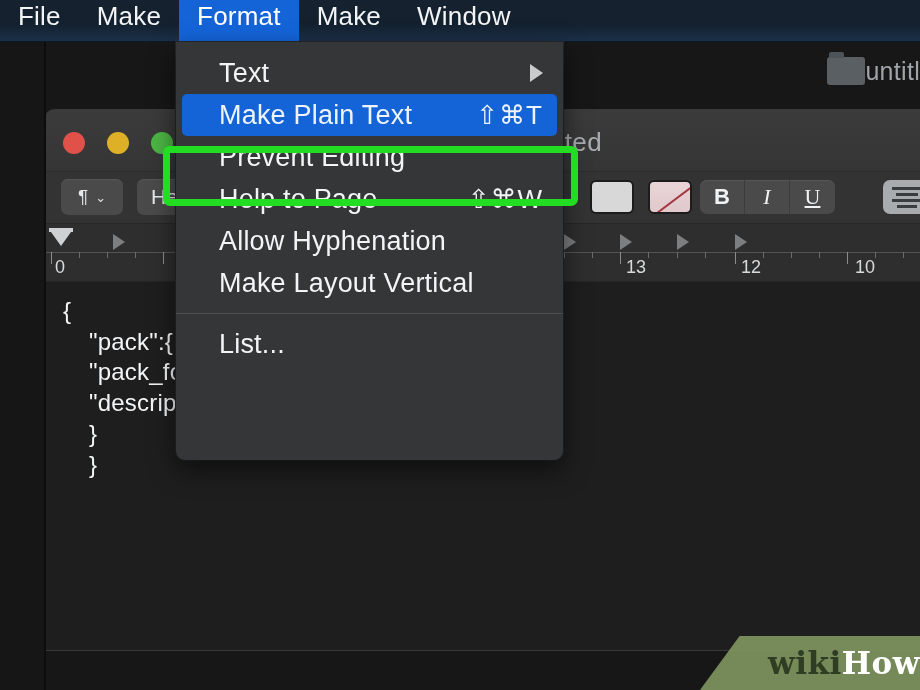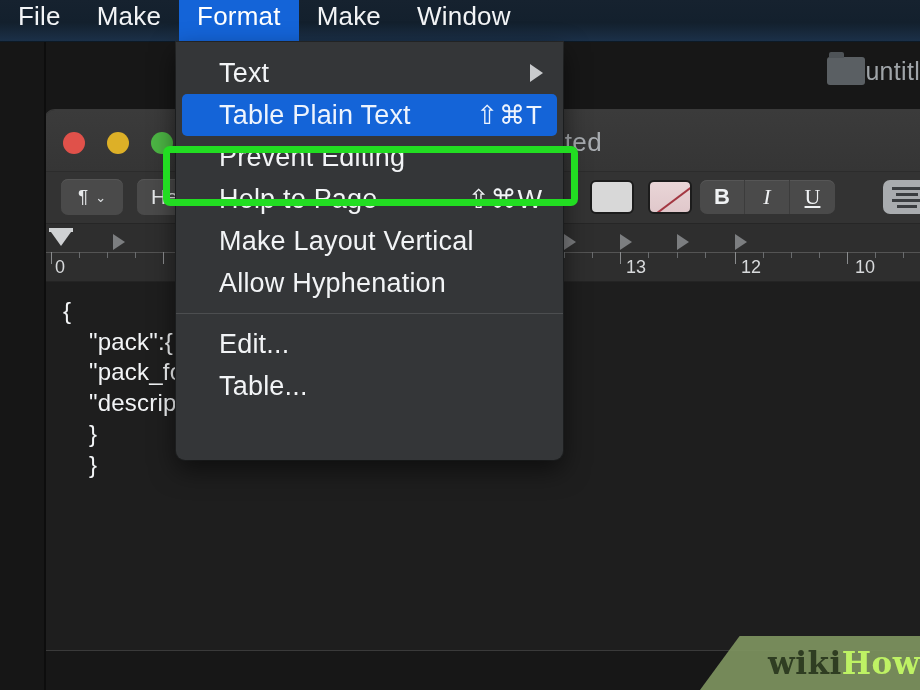--- a/index.html
+++ b/index.html
@@ -249,21 +249,21 @@
   }
   #wh-text {
     position:absolute; inset:0;
     display:flex; align-items:center; justify-content:center;
     font-family:"DejaVu Serif", serif;
     font-size:31px; font-weight:bold;
     letter-spacing:.5px;
     padding-left:26px;
   }
   #wh-a { color:#2f3d22;margin-left:42px; }
-  #wh-b { color:#bef264; }
+  #wh-b { color:#ffffff; }
 </style>
 </head>
 <body>
 
 <div id="desktop">
 
   <div id="window">
 
     <div id="titlebar">
       <div id="traffic">
@@ -380,50 +380,47 @@
 
   <div id="format-menu">
 
 
     <div class="mi">
       <span>Text</span>
       <span class="arrow"></span>
     </div>
 
     <div class="mi selected">
-      <span>Table Plain Text</span>
+      <span>Make Plain Text</span>
       <span class="shortcut">⇧⌘T</span>
     </div>
 
     <div class="mi">
       <span>Prevent Editing</span>
     </div>
 
     <div class="mi">
       <span>Help to Page</span>
       <span class="shortcut">⇧⌘W</span>
     </div>
 
     <div class="mi">
+      <span>Allow Hyphenation</span>
+    </div>
+
+    <div class="mi">
       <span>Make Layout Vertical</span>
     </div>
 
-    <div class="mi">
-      <span>Allow Hyphenation</span>
-    </div>
-
     <div class="menu-sep"></div>
 
     <div class="mi">
-      <span>Edit...</span>
-    </div>
-
-    <div class="mi">
-      <span>Table...</span>
-    </div>
+      <span>List...</span>
+    </div>
+
   </div>
 
   <div id="hl-box"></div>
 
   <div id="wikihow">
     <div id="wh-shape"></div>
     <div id="wh-text">
       <span id="wh-a">wiki</span>
         <span id="wh-b">How</span>
     </div>

